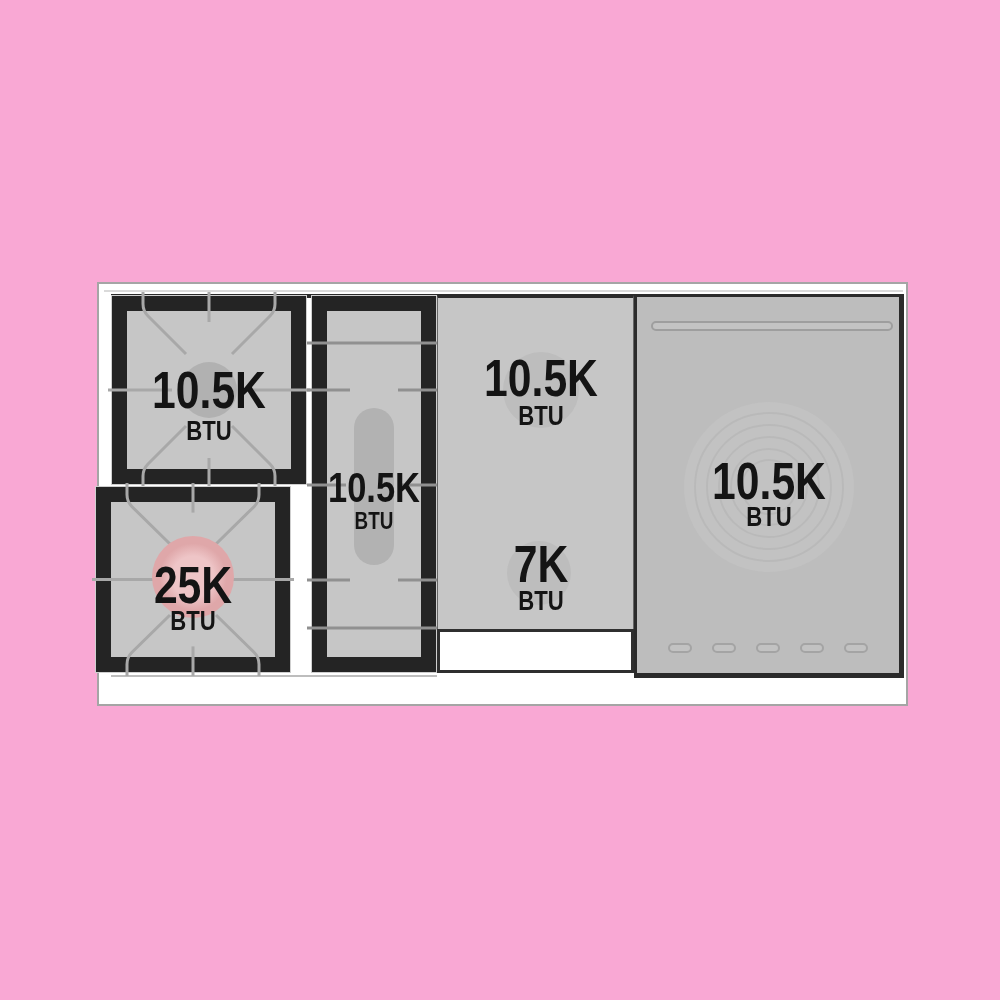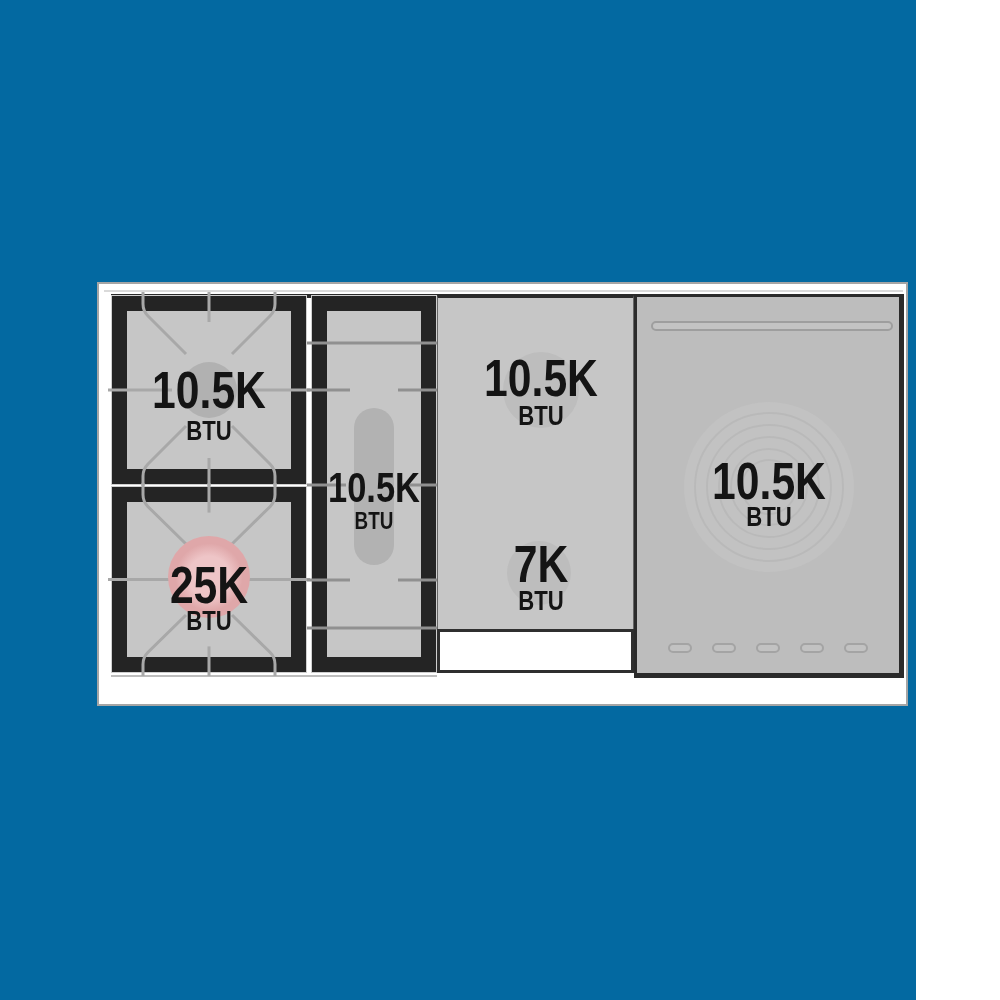--- a/index.html
+++ b/index.html
@@ -1,32 +1,32 @@
 <!DOCTYPE html>
 <html><head>
 <meta charset="utf-8">
 <style>
   html,body{margin:0;padding:0;background:#ffffff;}
-  .canvas{position:relative;width:916px;height:1000px;background:#0369a1;overflow:hidden;
+  .canvas{position:relative;width:1000px;height:1000px;background:#f9a8d4;overflow:hidden;
           font-family:"Liberation Sans","DejaVu Sans",sans-serif;}
 
   
   .outer-frame{position:absolute;left:97px;top:282px;width:811px;height:424px;
                border:2px solid #a5a5a5;background:#ffffff;box-sizing:border-box;}
   .top-highlight{position:absolute;left:104px;top:290px;width:799px;height:2px;background:#dadada;}
   .cooktop-topline{position:absolute;left:111px;top:294px;width:792px;height:4px;background:#2b2b2b;}
   .bottom-lightline{position:absolute;left:111px;top:675px;width:326px;height:2px;background:#bdbdbd;}
 
   
   .grate-unit{position:absolute;background:#242424;box-shadow:0 0 0 1px #cfcfcf;}
   .grate-inner{position:absolute;inset:15px;background:#c6c6c6;}
   .grate-svg{position:absolute;left:0;top:0;overflow:visible;}
 
   .unit-lr{left:112px;top:296px;width:194px;height:188px;}
-  .unit-lf{left:112px;top:487px;width:194px;height:185px;}
+  .unit-lf{left:96px;top:487px;width:194px;height:185px;}
   .unit-c {left:312px;top:296px;width:124px;height:376px;}
 
   .burner-cap{position:absolute;border-radius:50%;}
   .cap-gray{left:69px;top:66px;width:56px;height:56px;background:#b1b1b1;}
   .cap-pink{left:56px;top:49px;width:82px;height:82px;
             background:radial-gradient(circle,#eec5c7 0 36%,#dfa7a9 58% 100%);}
 
   
   .lbl{position:absolute;color:#141414;line-height:1;white-space:nowrap;
        transform:translate(-50%,-50%) scaleX(0.82);font-weight:700;text-align:center;}

